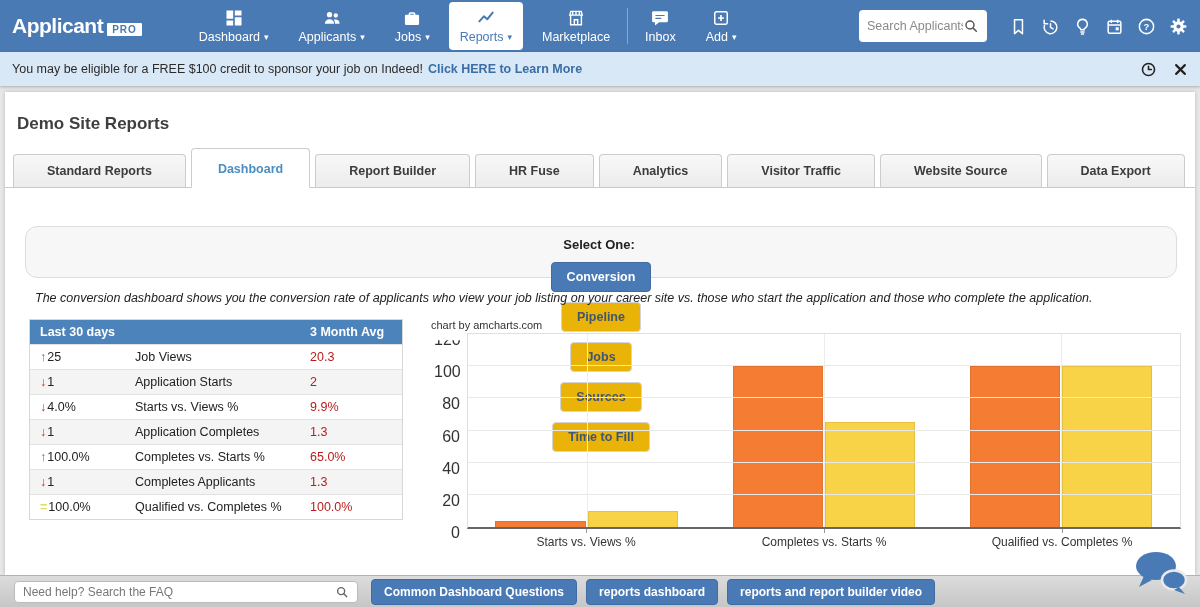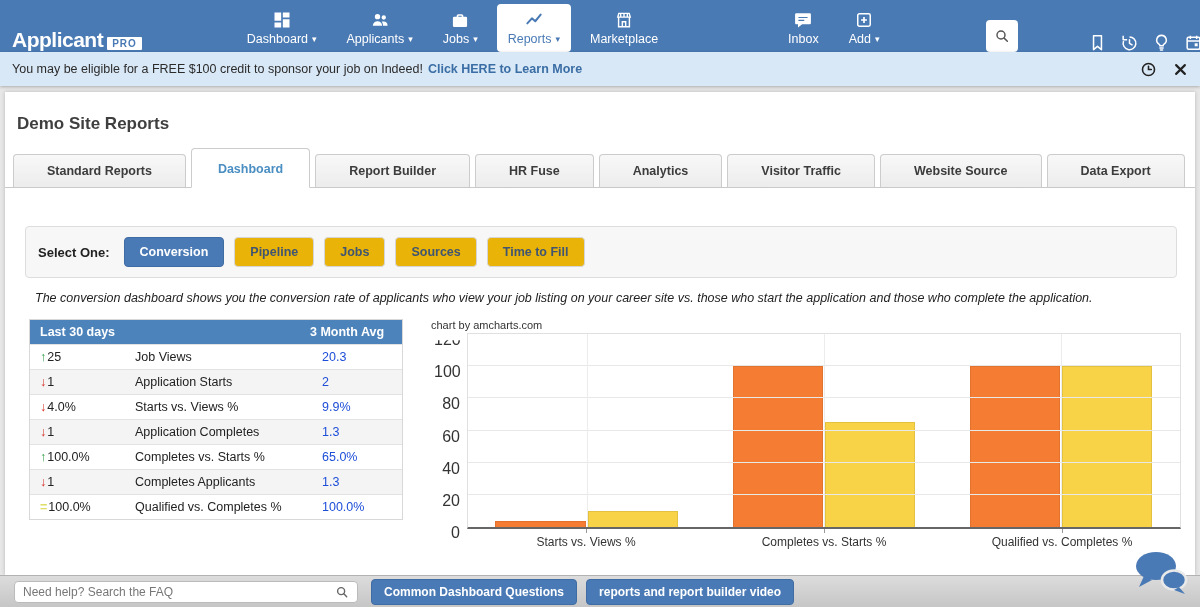--- a/index.html
+++ b/index.html
@@ -8,24 +8,23 @@
     font-family: "Liberation Sans", sans-serif;
     background:#e7e7e7;
     position:relative;
     overflow:hidden;
     color:#333;
   }
   
   .topnav {
     position:absolute; top:0; left:0; right:0; height:52px;
     background:#4a7ab4;
-    display:flex; align-items:flex-end;
+    display:flex; align-items:center;
     padding:0 12px;
     color:#fff;
-    gap:48px;
   }
   .logo { display:flex; align-items:baseline; gap:4px; margin-right:46px; cursor:pointer; }
   .logo-main { font-size:21px; font-weight:bold; letter-spacing:-0.5px; }
   .logo-badge { background:#fff; color:#4a7ab4; font-size:10px; font-weight:bold; padding:1px 5px; border-radius:1px; letter-spacing:1px; }
   .nav-items { display:flex; align-items:stretch; gap:8px; height:48px; }
   .nav-item {
     display:flex; flex-direction:column; align-items:center; justify-content:center;
     padding:3px 11px; border-radius:4px; cursor:pointer; gap:2px;
   }
   .nav-item.active { background:#fff; color:#4a7ab4; }
@@ -71,22 +70,22 @@
     border-radius:4px 4px 0 0;
     padding:9px 33px; margin-right:5px; cursor:pointer; white-space:nowrap;
   }
   .tab.active {
     background:#fff; color:#4a8ec2; padding:13px 26px 11px;
     margin-bottom:-1px; border-bottom:1px solid #fff;
   }
   
   .select-panel {
     margin:38px 18px 0 20px; background:#f7f7f7;
-    border:1px solid #ddd; border-radius:4px;
-    display:flex; align-items:center; padding:10px 12px; gap:10px; height:52px;
+    border:1px solid #ddd; border-radius:12px;
+    display:flex; align-items:center; padding:10px 12px; gap:10px; height:52px;flex-direction:column;
   }
   .select-label { font-size:13px; font-weight:bold; color:#222; margin-right:4px; }
   .pill {
     font-size:12.5px; font-weight:bold; color:#3f5571;
     background:#eab308; border:1px solid #d5d5d8; border-radius:4px;
     padding:7px 15px; cursor:pointer; white-space:nowrap;
   }
   .pill.active { background:#4a7ab5; border-color:#3f6ca3; color:#fff; }
   .description { font-style:italic; font-size:12.5px; color:#222; margin:13px 0 0 30px; }
   
@@ -94,21 +93,21 @@
   .metrics-table { width:374px; margin-left:24px; border:1px solid #d8d8d8; font-size:12.5px; flex:none; align-self:flex-start; }
   .mt-head {
     background:#4d83bb; color:#fff; font-weight:bold;
     display:flex; padding:5px 0 5px 10px; font-size:12.5px;
   }
   .mt-head .h-left { width:270px; }
   .trow { display:flex; align-items:center; padding:5px 0 5px 10px; border-top:1px solid #e2e2e2; background:#fff; }
   .trow:nth-child(odd) { background:#f4f4f4; }
   .tchange { width:95px; color:#222; }
   .tlabel { width:175px; color:#222; }
-  .tavg { color:#1d4ed8;margin-left:12px; }
+  .tavg { color:#b91c1c; }
   .arr { font-style:normal; font-weight:bold; margin-right:1px; }
   .arr.up { color:#2f9e44; }
   .arr.down { color:#d9342b; }
   .arr.even { color:#dede66; }
   
   .chart-wrap { flex:1; margin:0 10px 0 28px; position:relative; }
   .chart-credit { font-size:11px; color:#333; margin-bottom:2px; }
   .chart-plot {
     position:relative; margin-left:36px; margin-right:4px; height:196px;
     border-top:1px solid #e0e0e0; border-left:1px solid #e0e0e0; border-right:1px solid #e0e0e0;
@@ -444,20 +443,21 @@
   <div class="faq-search">
     <input type="text" placeholder="Need help? Search the FAQ" style="">
     <span style="display:flex;">
       <svg width="14" height="14" viewBox="0 0 24 24" fill="none" stroke="#666" stroke-width="2.4">
           <circle cx="10.5" cy="10.5" r="6"></circle>
           <path d="M15.2 15.2 20 20" stroke-linecap="round"></path>
         </svg>
     </span>
   </div>
   <button class="fbtn">Common Dashboard Questions</button>
+  <button class="fbtn">reports dashboard</button>
   <button class="fbtn">reports and report builder video</button>
 </div>
 
 <div class="chat-fab">
   <svg width="58" height="46" viewBox="0 0 58 46">
     <g fill="#4a7ab5">
       <ellipse cx="24" cy="17" rx="20" ry="14"></ellipse>
       <path d="M12 27 L7 38 L20 31 Z"></path>
     </g>
     <g fill="#4a7ab5" stroke="#e9e9e9" stroke-width="2.5">

